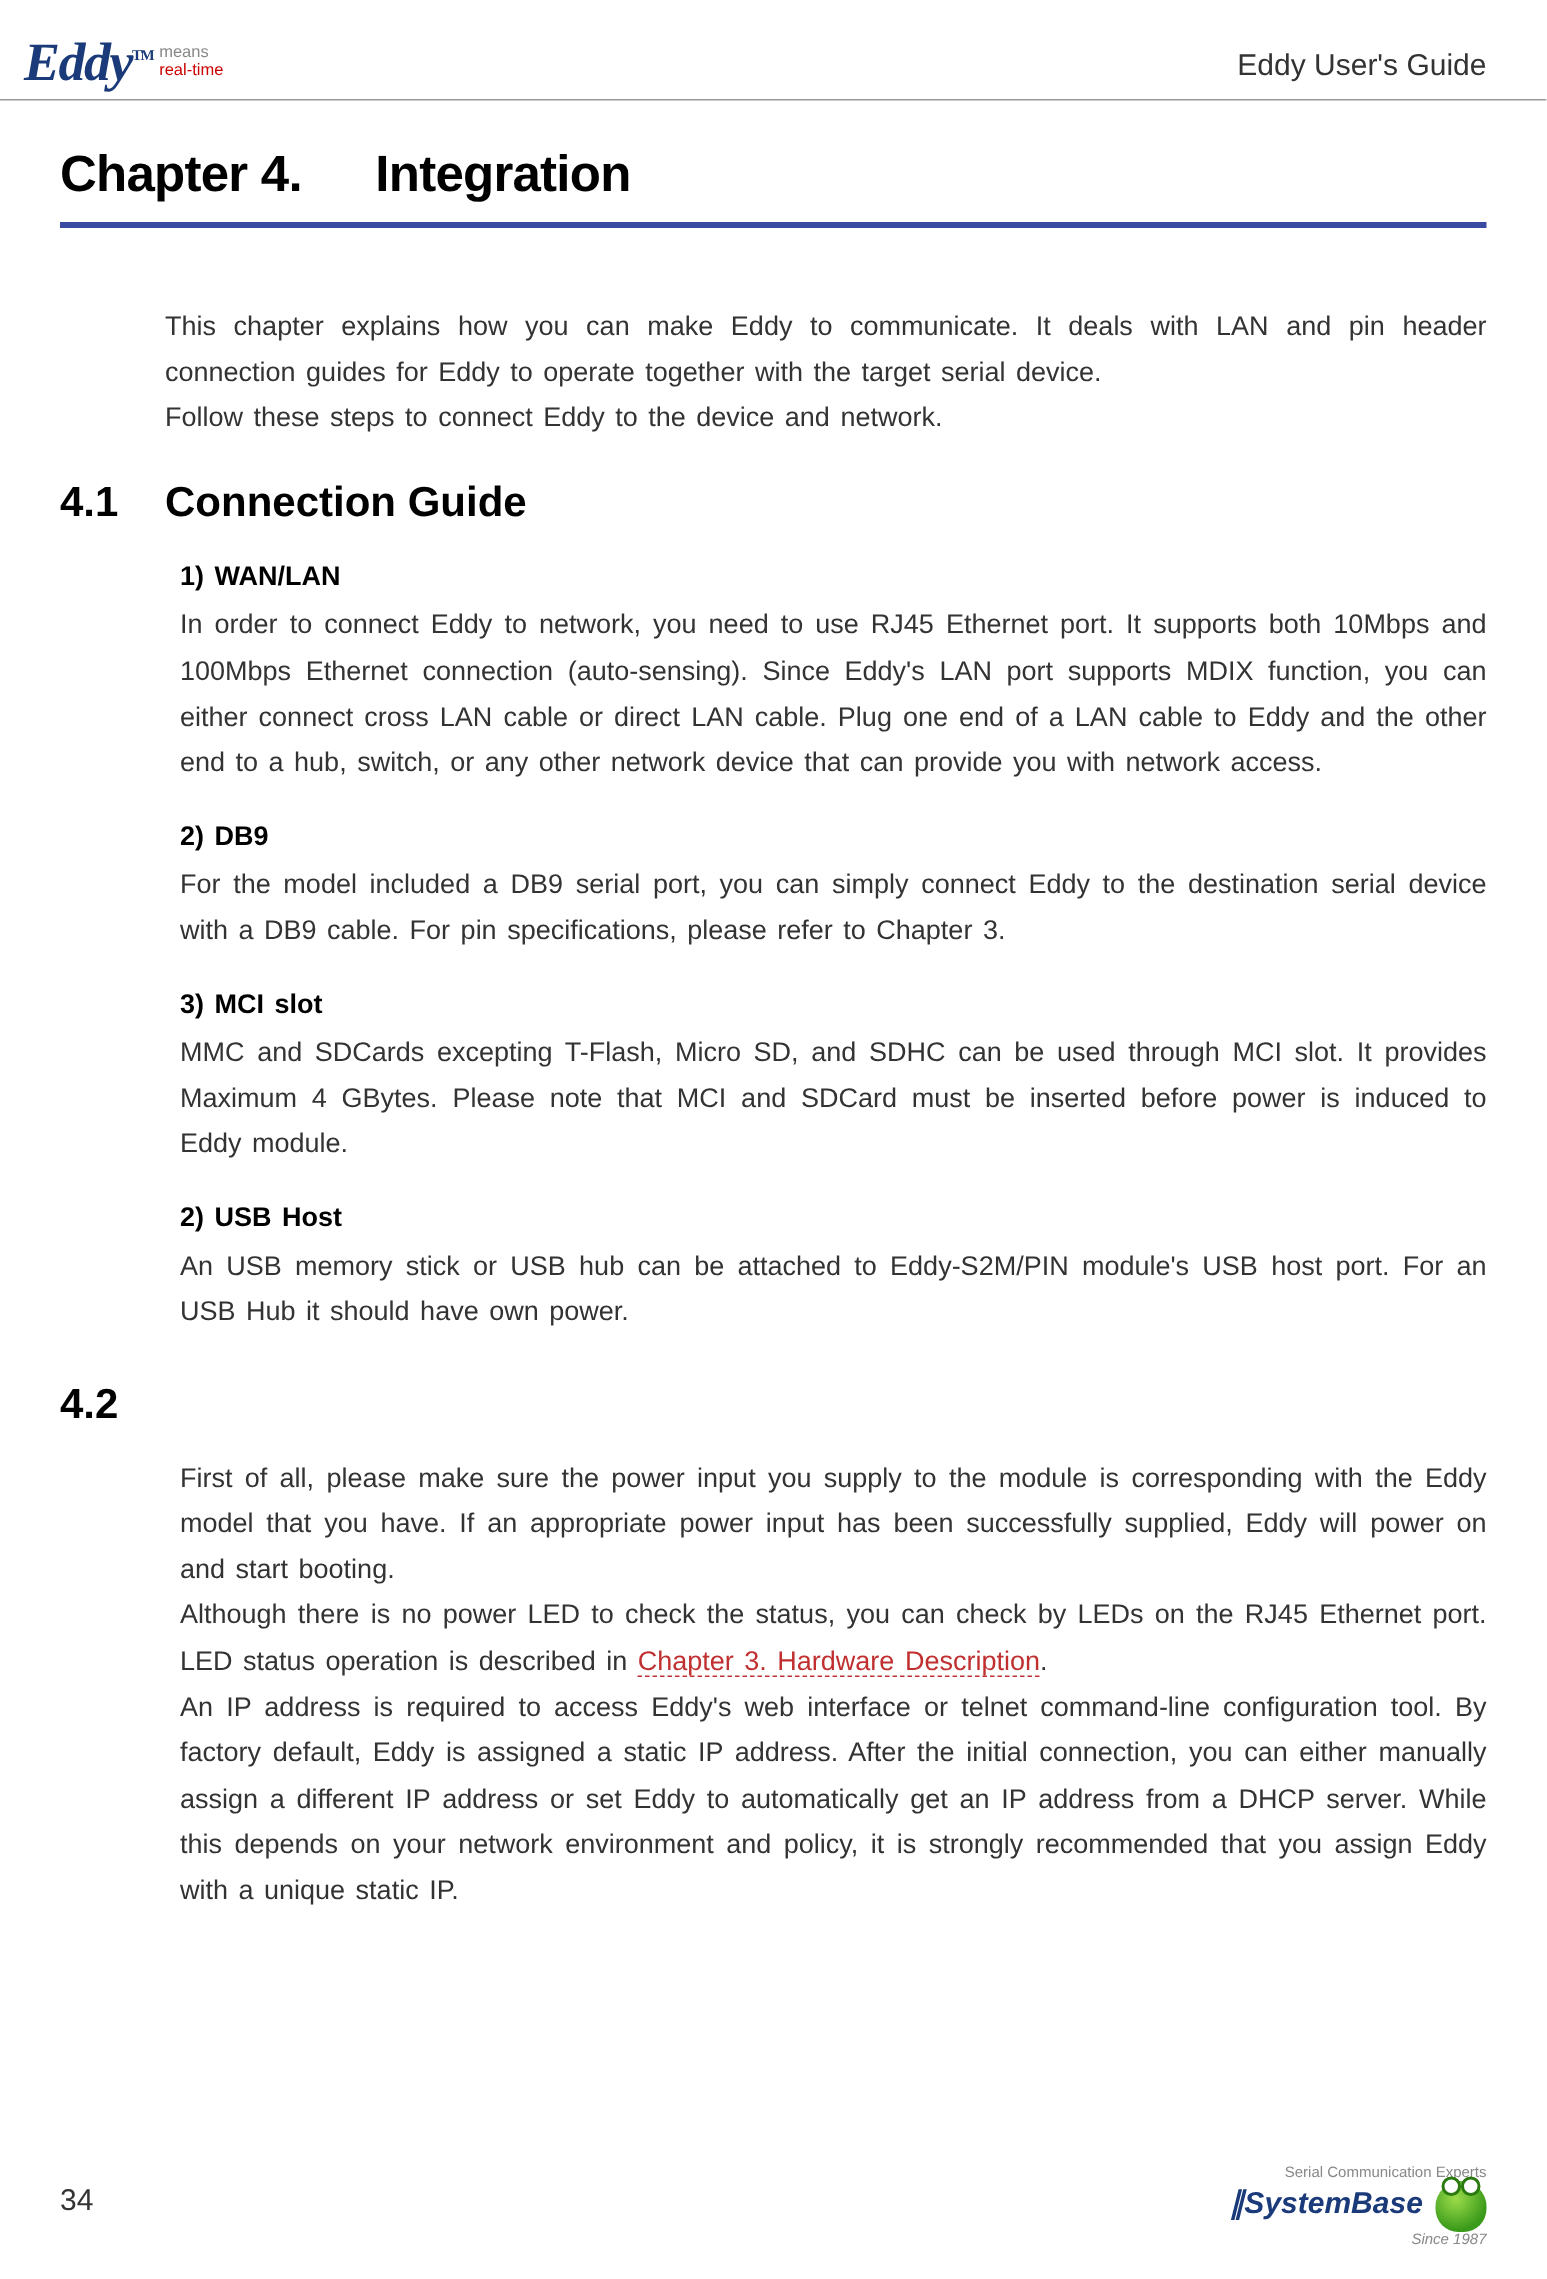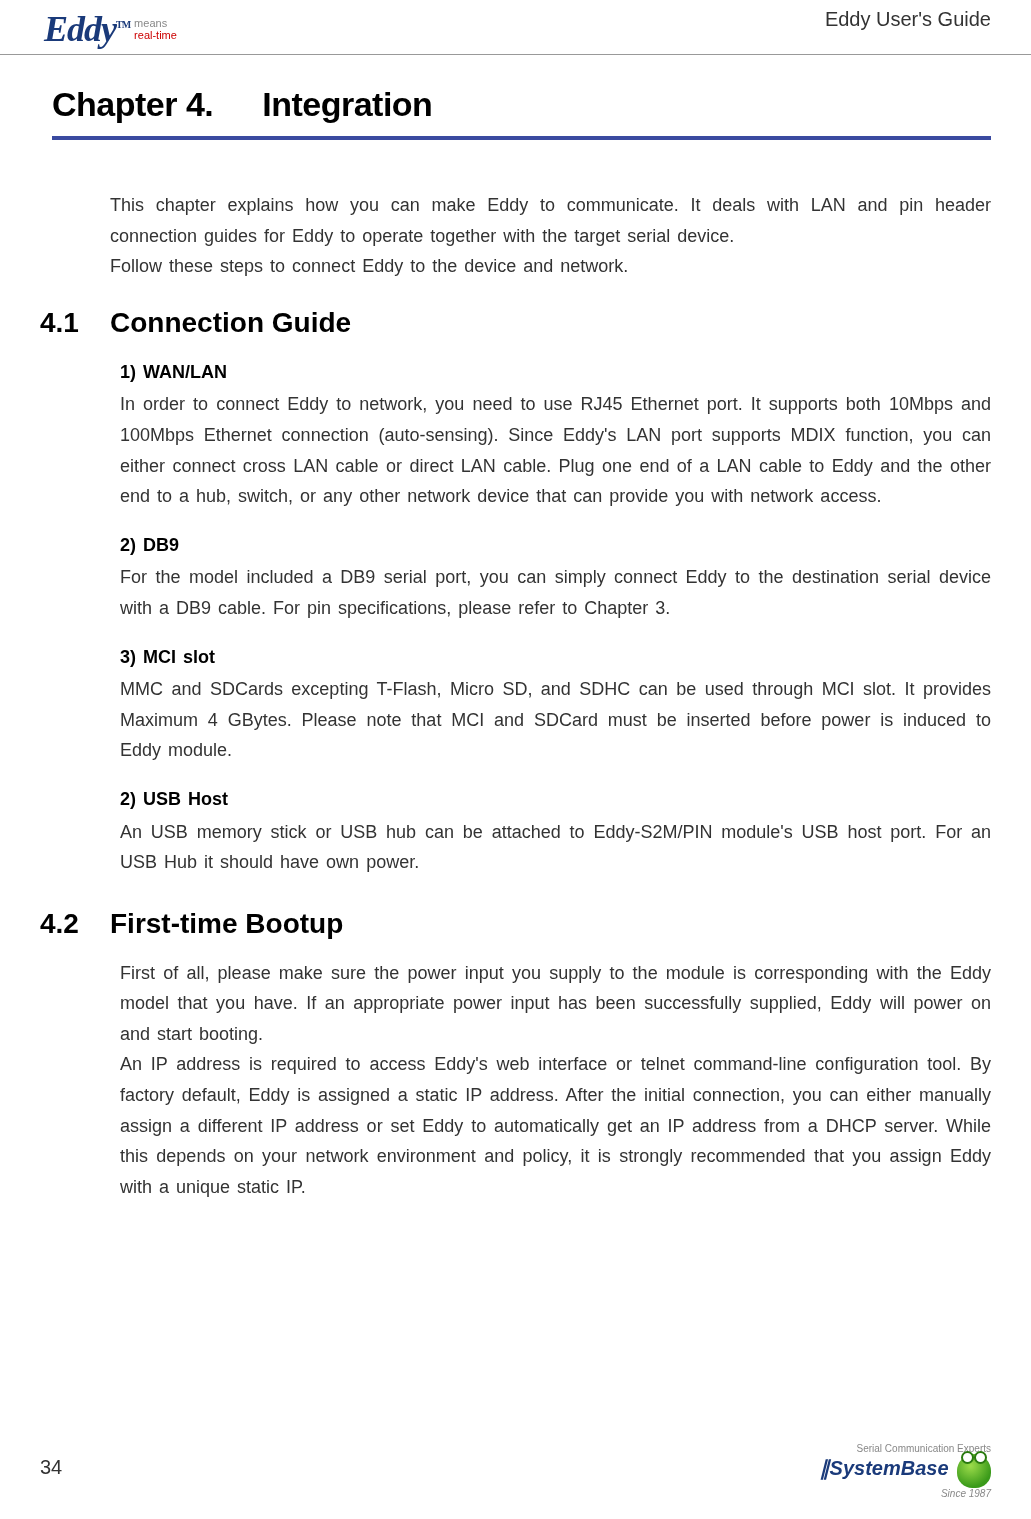--- a/index.html
+++ b/index.html
@@ -8,23 +8,24 @@
     background: #fff;
     color: #000;
     width: 1031px;
     height: 1519px;
     position: relative;
     padding: 0;
   }
   .header {
     display: flex;
     justify-content: space-between;
-    align-items: flex-start;
-    padding: 8px 40px 4px 44px;
+    align-items: flex-end;
+    padding: 8px 40px 4px 16px;
     border-bottom: 1px solid #999;
+    margin-top: 12px;
   }
   .logo-area { display: flex; align-items: center; }
   .logo-main {
     font-family: Georgia, serif;
     font-size: 36px;
     font-weight: bold;
     font-style: italic;
     color: #1a3a7a;
     letter-spacing: -1px;
   }
@@ -40,21 +41,20 @@
     padding: 30px 40px 0 40px;
   }
   .chapter-title {
     font-size: 34px;
     font-weight: 900;
     color: #000;
     padding-bottom: 12px;
     border-bottom: 4px solid #3a4aa0;
     margin-bottom: 50px;
     letter-spacing: -0.5px;
-    margin-left: 12px;
   }
   .chapter-num { margin-right: 40px; }
   .intro {
     margin-left: 70px;
     margin-bottom: 25px;
     font-size: 18px;
     line-height: 1.7;
     color: #333;
     text-align: justify;
     word-spacing: 2px;
@@ -170,24 +170,26 @@
       <div>MMC and SDCards excepting T-Flash, Micro SD, and SDHC can be used through MCI slot. It provides Maximum 4 GBytes. Please note that MCI and SDCard must be inserted before power is induced to Eddy module.</div>
 
       <div class="sub-title">2) USB Host</div>
       <div>An USB memory stick or USB hub can be attached to Eddy-S2M/PIN module's USB host port. For an USB Hub it should have own power.</div>
     </div>
   </div>
 
   <div class="section-block">
     <div class="section-heading">
       <span class="sec-num">4.2</span>
-      <span>First-time Bootup</span>
     </div>
     <div class="section-body">
       <div>First of all, please make sure the power input you supply to the module is corresponding with the Eddy model that you have. If an appropriate power input has been successfully supplied, Eddy will power on and start booting.</div>
+      <div>
+        <span>Although there is no power LED to check the status, you can check by LEDs on the RJ45 Ethernet port. LED status operation is described in </span><span class="link">Chapter 3. Hardware Description</span><span>.</span>
+      </div>
       <div>An IP address is required to access Eddy's web interface or telnet command-line configuration tool. By factory default, Eddy is assigned a static IP address. After the initial connection, you can either manually assign a different IP address or set Eddy to automatically get an IP address from a DHCP server. While this depends on your network environment and policy, it is strongly recommended that you assign Eddy with a unique static IP.</div>
     </div>
   </div>
 
 </div>
 
 <div class="page-num">34</div>
 
 <div class="footer-logo">
   <div class="tag">Serial Communication Experts</div>

